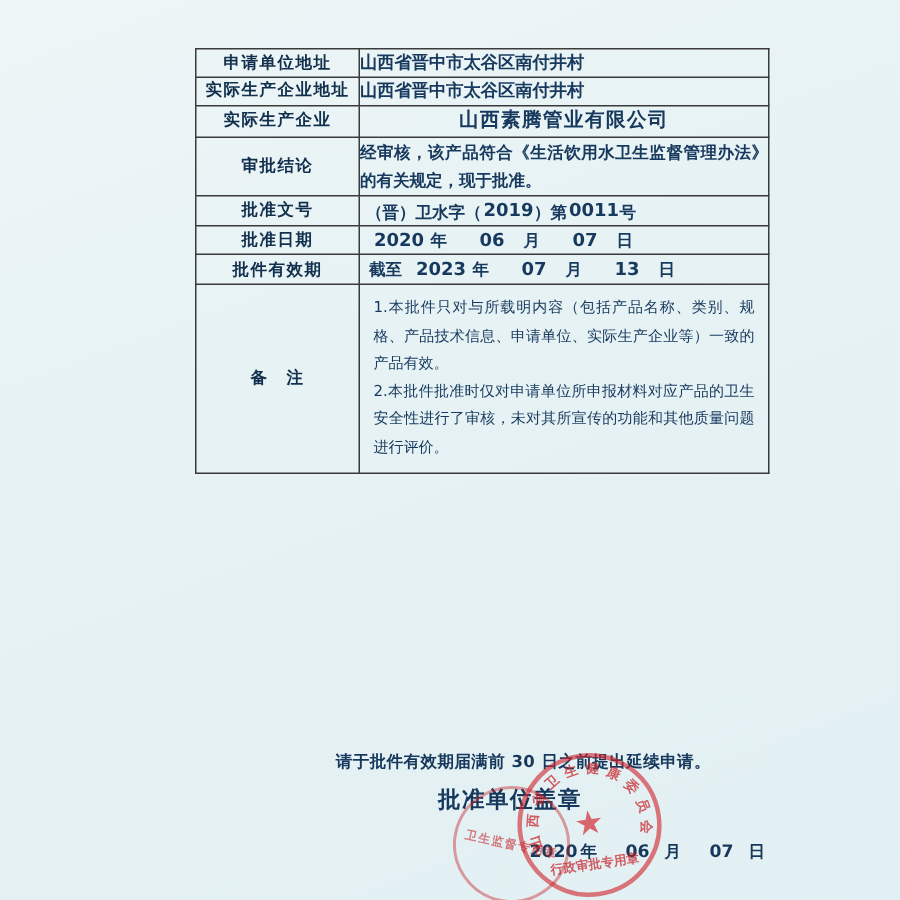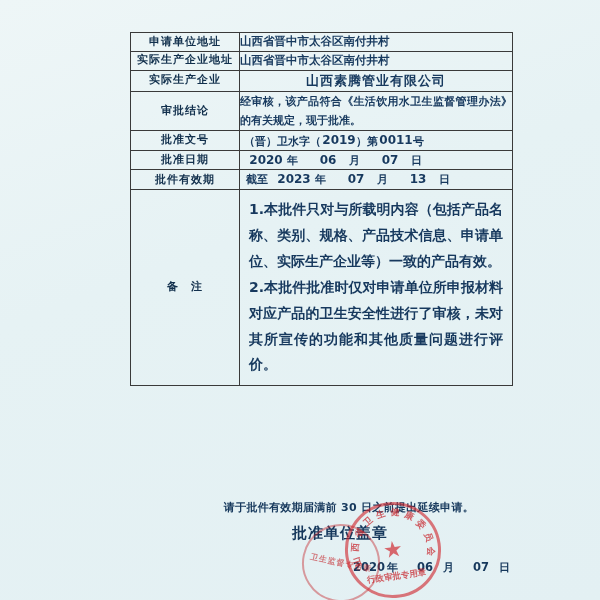--- a/index.html
+++ b/index.html
@@ -59,25 +59,25 @@
     text-align: center;
     letter-spacing: 1px;
   }
   .val.small {
     font-size: 11px;
     line-height: 1.75;
     text-align: justify;
     font-weight: bold;
   }
   .val.note {
-    font-size: 14px;
+    font-size: 10px;
     line-height: 1.85;
     text-align: justify;
     padding: 7px 9px;
-    font-weight: bold;
+    font-weight: normal;
   }
   .doc-no {
     display: flex;
     align-items: flex-end;
     font-size: 11px;
     padding-left: 4px;
   }
   .doc-no .seg { margin-right: 1px; }
   .doc-no .num {
     display: inline-block;

